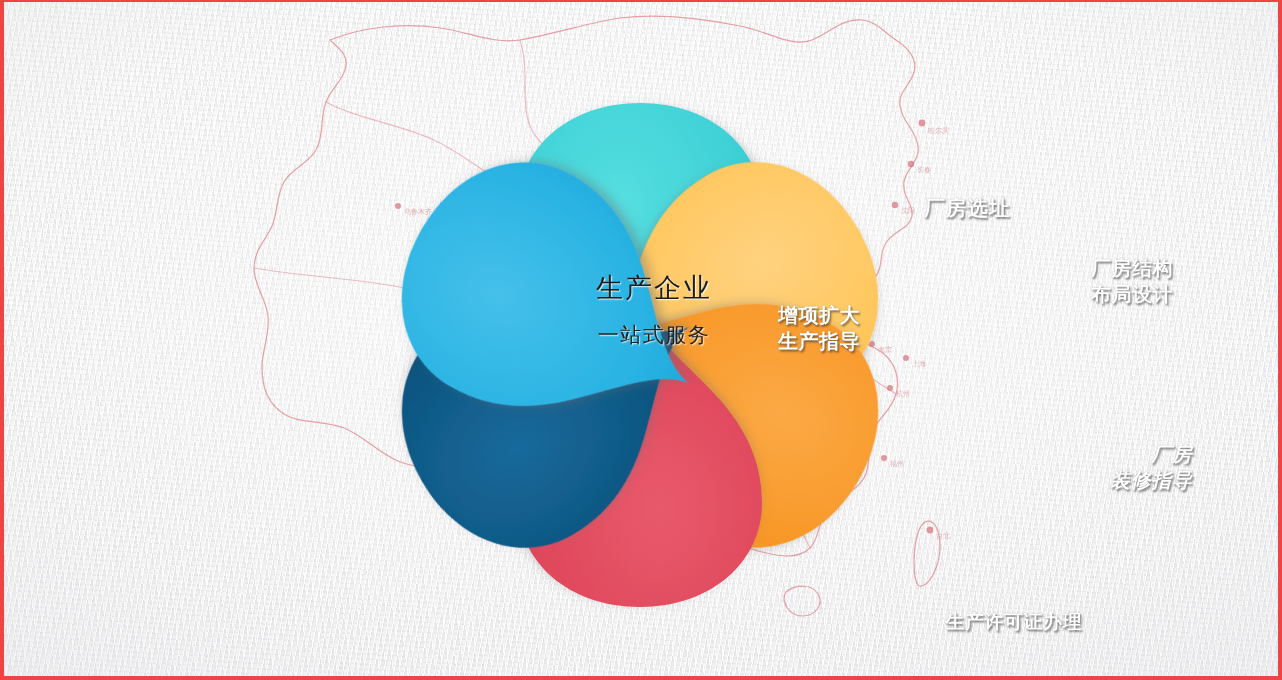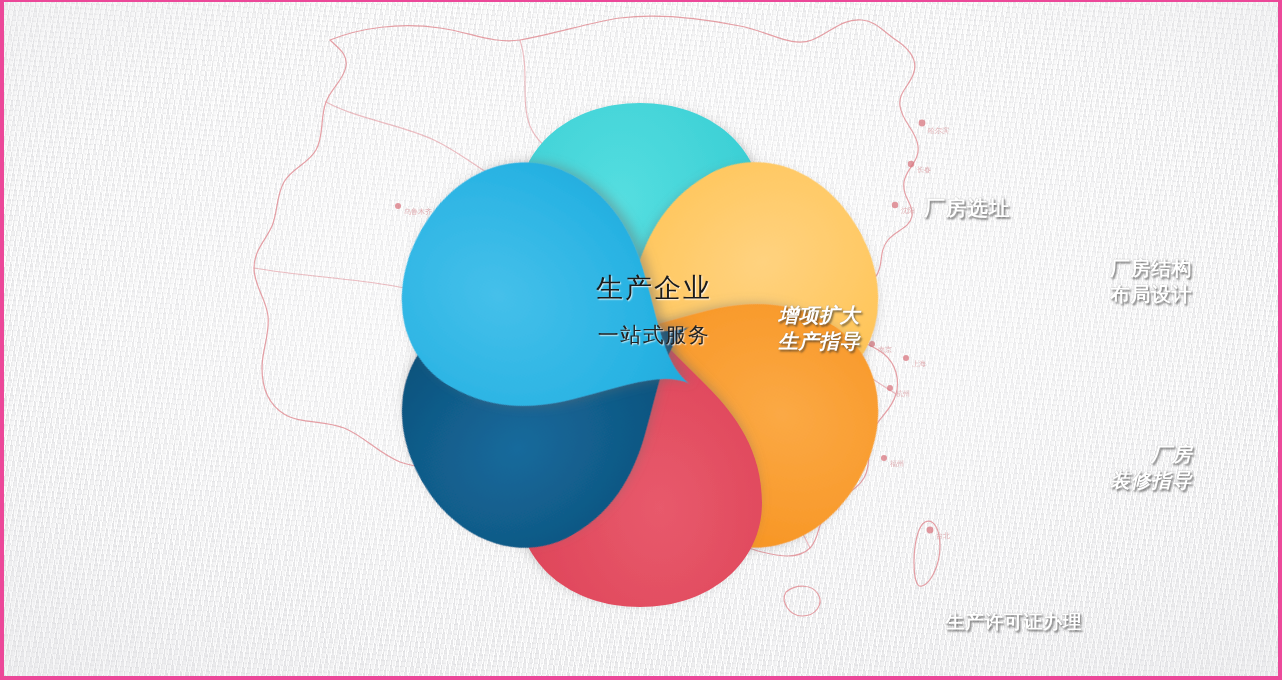--- a/index.html
+++ b/index.html
@@ -13,21 +13,21 @@
     overflow: hidden;
     font-family: "Liberation Sans", "DejaVu Sans", sans-serif;
   }
 
   
   #canvas {
     position: relative;
     width: 1282px;
     height: 680px;
     overflow: hidden;
-    background: #ec4899;
+    background: #ef4444;
   }
 
   
   .paper {
     position: absolute;
     inset: 2px 4px 4px 4px;
     background-color: #f7f7f7;
     background-image:
       repeating-linear-gradient(101deg, rgba(255,255,255,0.95) 0px, rgba(255,255,255,0.95) 1px, rgba(213,213,215,0.45) 1px, rgba(255,255,255,0.0) 3px, rgba(255,255,255,0.0) 5px),
       repeating-linear-gradient(-97deg, rgba(255,255,255,0.9) 0px, rgba(255,255,255,0.9) 1px, rgba(208,208,212,0.35) 1px, rgba(255,255,255,0.0) 4px, rgba(255,255,255,0.0) 7px),
@@ -74,26 +74,26 @@
     color: #ffffff;
     font-weight: bold;
     line-height: 1.28;
     white-space: pre;
     text-shadow: 1.5px 1.5px 2px rgba(40,40,40,0.55), 0 0 1px rgba(0,0,0,0.35);
     pointer-events: none;
     letter-spacing: .5px;
   }
 
   .lbl-site      { left: 520px; top: 140px; width: 200px; font-size: 21px; }
-  .lbl-structure { left: 712px; top: 201px; width: 190px; font-size: 20px; }
+  .lbl-structure { left: 693px; top: 201px; width: 190px; font-size: 20px; }
   .lbl-decor     { left: 722px; top: 387px; width: 180px; font-size: 20px; font-style: italic; }
   .lbl-license   { left: 552px; top: 511px; width: 240px; font-size: 17px; }
   .lbl-license .lic-title{ font-size: 19px; display:block; margin-bottom: 17px;}
   .lbl-cert      { left: 390px; top: 418px; width: 190px; font-size: 21px; }
-  .lbl-expand    { left: 380px; top: 248px; width: 190px; font-size: 20px; font-style: italic; }
+  .lbl-expand    { left: 380px; top: 248px; width: 190px; font-size: 20px; }
 
   
   #center-text {
     position: absolute;
     left: 514px;
     top: 274px;
     width: 280px;
     text-align: center;
     pointer-events: none;
   }

